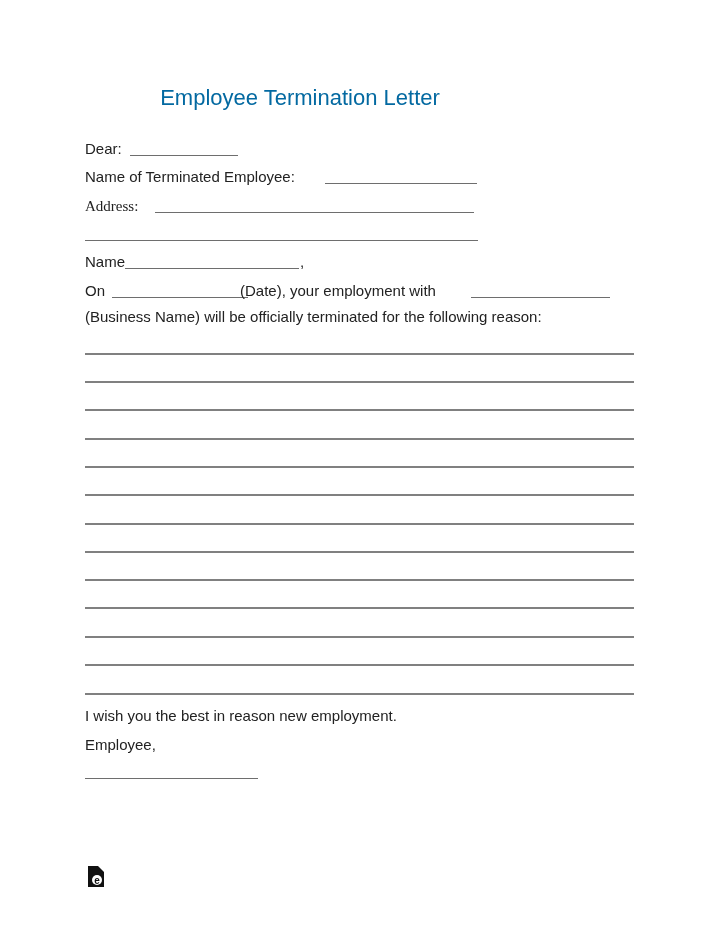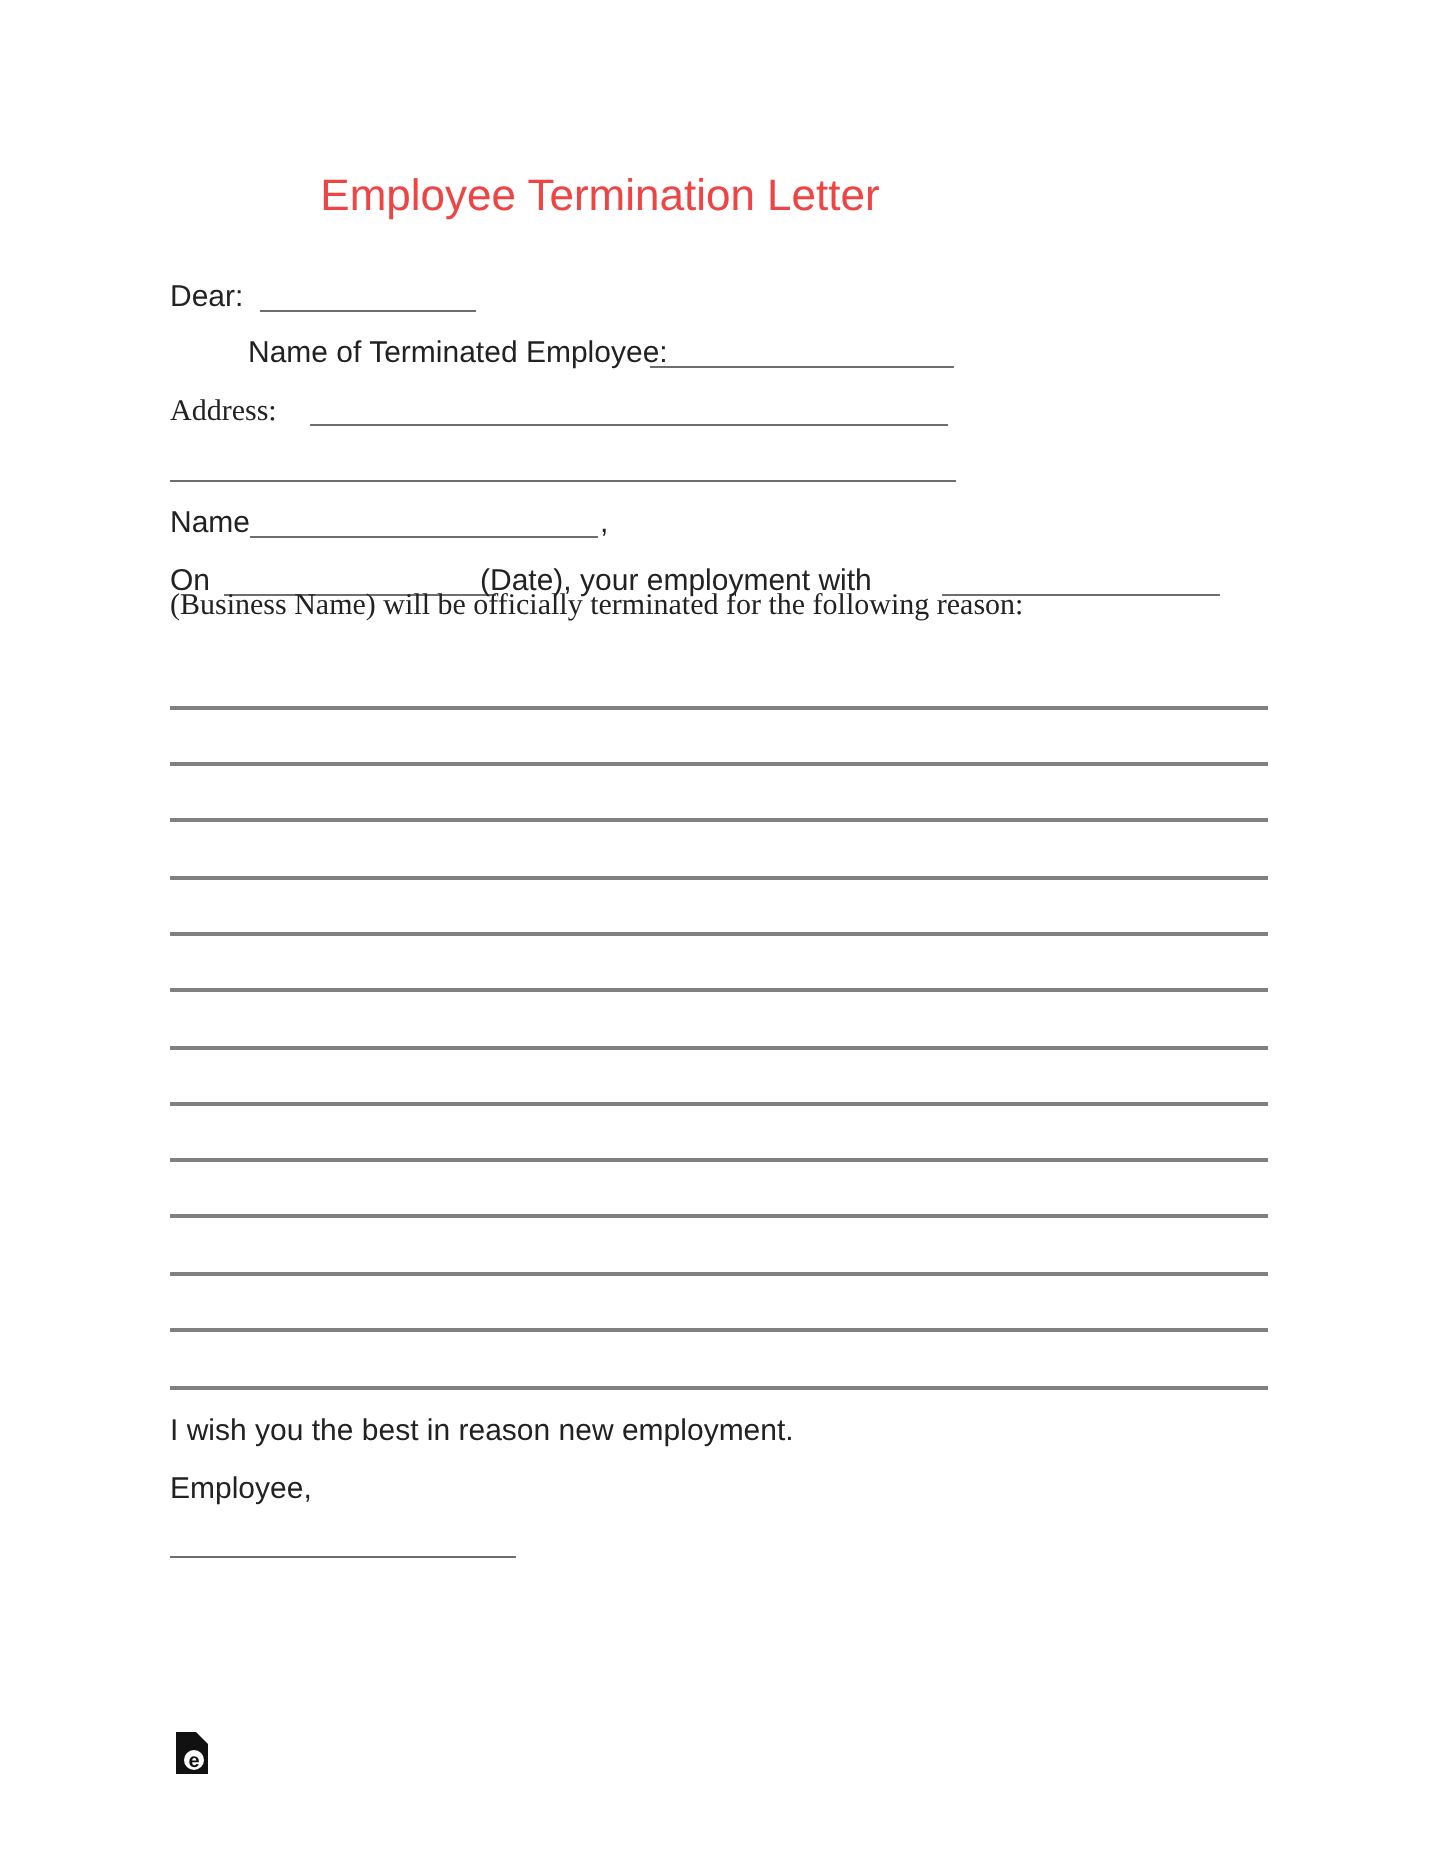--- a/index.html
+++ b/index.html
@@ -1,51 +1,51 @@
 <!DOCTYPE html>
 <html><head>
   <meta charset="utf-8">
   <style>
     html, body { margin: 0; padding: 0; background: #ffffff; }
     body { width: 720px; height: 931px; position: relative; overflow: hidden;
            font-family: "Liberation Sans", sans-serif; color: #1c1c1c; }
     .abs { position: absolute; }
-    .title { left: 0; width: 600px; top: 85px; text-align: center; font-size: 22px; color: #ef4444; }
+    .title { left: 0; width: 600px; top: 85px; text-align: center; font-size: 22px; color: #0369a1; }
     .txt { font-size: 15px; line-height: 18px; white-space: nowrap; color: #222; }
     .uline { height: 0; border-bottom: 1.6px solid #6e6e6e; }
     .rline { left: 85px; width: 549px; height: 0; border-bottom: 2px solid #808080; }
     .logo { left: 88px; top: 866px; width: 16px; height: 21px; }
   </style>
 </head>
 <body>
 
 <div>
 
   <div class="abs title">Employee Termination Letter</div>
 
   <div class="abs txt" style="left:85px;top:140px;">Dear:</div>
   <div class="abs uline" style="left:130px;top:155px;width:108px;"></div>
 
-  <div class="abs txt" style="left:85px;top:168px;margin-left:39px;">Name of Terminated Employee:</div>
+  <div class="abs txt" style="left:85px;top:168px;">Name of Terminated Employee:</div>
   <div class="abs uline" style="left:325px;top:183px;width:152px;"></div>
 
   <div class="abs txt" style="left:85px;top:197px;font-family:Liberation Serif, serif;">Address:</div>
   <div class="abs uline" style="left:155px;top:212px;width:319px;"></div>
   <div class="abs uline" style="left:85px;top:240px;width:393px;"></div>
 
   <div class="abs txt" style="left:85px;top:253px;">Name</div>
   <div class="abs uline" style="left:125px;top:268px;width:174px;"></div>
   <div class="abs txt" style="left:300px;top:253px;">,</div>
 
   <div class="abs txt" style="left:85px;top:282px;">On</div>
   <div class="abs uline" style="left:112px;top:297px;width:136px;"></div>
   <div class="abs txt" style="left:240px;top:282px;">(Date), your employment with</div>
   <div class="abs uline" style="left:471px;top:297px;width:139px;"></div>
 
-  <div class="abs txt" style="left:85px;top:294px;font-family:Liberation Serif, serif;">(Business Name) will be officially terminated for the following reason:</div>
+  <div class="abs txt" style="left:85px;top:308px;">(Business Name) will be officially terminated for the following reason:</div>
 
   <div>
     <div class="abs rline" style="top:353px;"></div>
     <div class="abs rline" style="top:381px;"></div>
     <div class="abs rline" style="top:409px;"></div>
     <div class="abs rline" style="top:438px;"></div>
     <div class="abs rline" style="top:466px;"></div>
     <div class="abs rline" style="top:494px;"></div>
     <div class="abs rline" style="top:523px;"></div>
     <div class="abs rline" style="top:551px;"></div>

